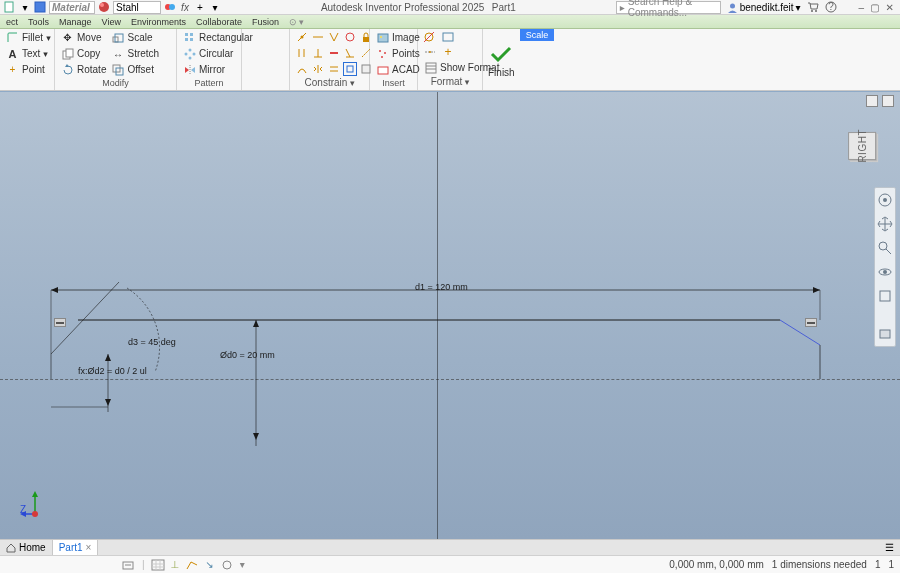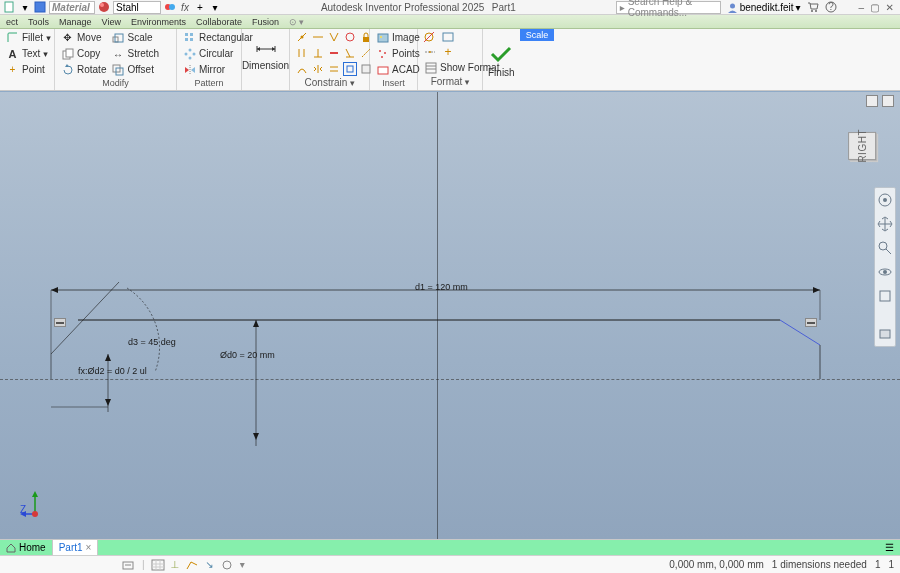--- a/index.html
+++ b/index.html
@@ -52,21 +52,21 @@
 .axisV { position: absolute; top: 0; bottom: 0; left: 437px; border-left: 1px solid #1a1a1a; opacity: 0.5;}
 .dimtext { position: absolute; font-size: 9px; color: #1a1a1a; background: transparent; }
 .constraint-tag { position: absolute; width: 12px; height: 9px; background: #d5d5d5; border: 1px solid #888; display: flex; align-items: center;}
 .constraint-tag::before { content: ''; width: 100%; border-top: 1px solid #555; margin: 0 1px;}
 .constraint-tag::after { content: ''; position: absolute; inset: 0; border-bottom: 1px solid #555; margin: 2px 1px;}
 
 
 .triad { position: absolute; left: 20px; bottom: 20px; }
 
 
-.doctabs { height: 16px; background: #86efac; border-top: 1px solid #c8c8c8; display: flex; align-items: stretch;}
+.doctabs { height: 16px; background: #e5e5e5; border-top: 1px solid #c8c8c8; display: flex; align-items: stretch;}
 .doctabs .tab { border-right: 1px solid #c8c8c8; padding: 0 6px; display: flex; align-items: center; gap: 3px; font-size: 9px;}
 .doctabs .tab.active { background: #fff; color: #1a6bd6; }
 .doctabs .close { color: #888; }
 .doctabs .hamb { margin-left: auto; padding: 0 6px; display: flex; align-items: center; }
 
 
 .statusbar { height: 18px; background: #f8f8f8; border-top: 1px solid #d0d0d0; display: flex; align-items: center; padding: 0 6px; font-size: 9px; color: #444;}
 .statusbar .left { display: flex; gap: 6px; }
 .statusbar .left .ico { display: inline-flex; }
 .statusbar .right { margin-left: auto; display: flex; gap: 8px;}
@@ -268,31 +268,20 @@
               </svg>
             </span>
             <span>Mirror</span>
           </div>
       </div>
     </div>
     <div class="group-label">Pattern</div>
   </div>
 
   <div class="group" style="width:48px">
-    <div class="group-body" style="justify-content:center">
-      <div class="big">
-        <span class="ico">
-            <svg width="24" height="20">
-              <path d="M3 12 L21 12 M3 9 L3 15 M21 9 L21 15" stroke="#333"></path>
-              <path d="M3 12 L6 10 L6 14 Z M21 12 L18 10 L18 14 Z" fill="#333"></path>
-            </svg>
-          </span>
-        <span>Dimension</span>
-      </div>
-    </div>
     <div class="group-label">&nbsp;</div>
   </div>
 
   <div class="group" style="width:80px">
     <div class="group-body">
       <div class="vstack" style="gap:2px">
         <div class="iconrow">
           <span class="icn">
               <svg width="12" height="12">
                 <path d="M2 10 L10 2" stroke="#c80"></path>

